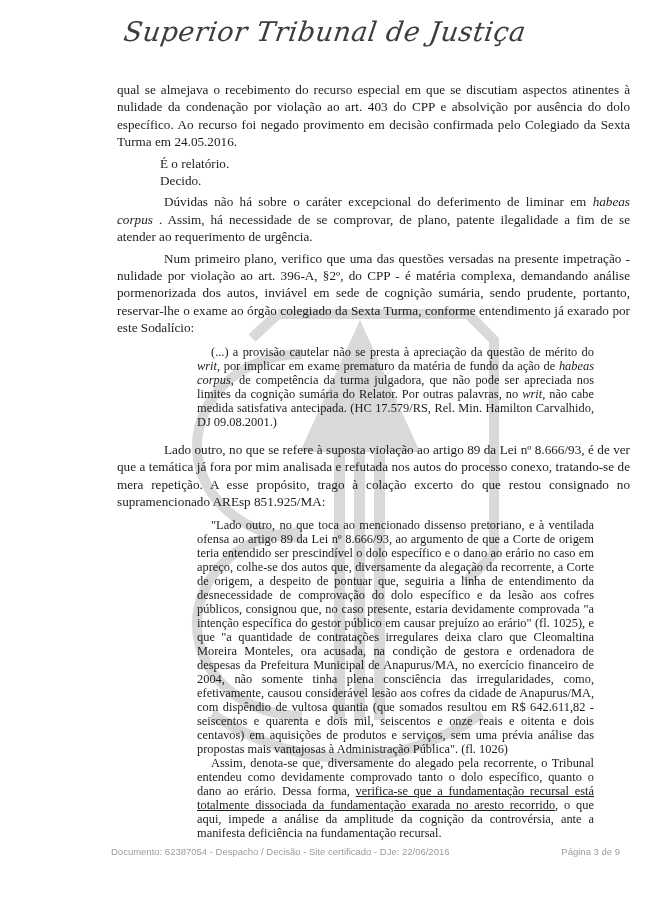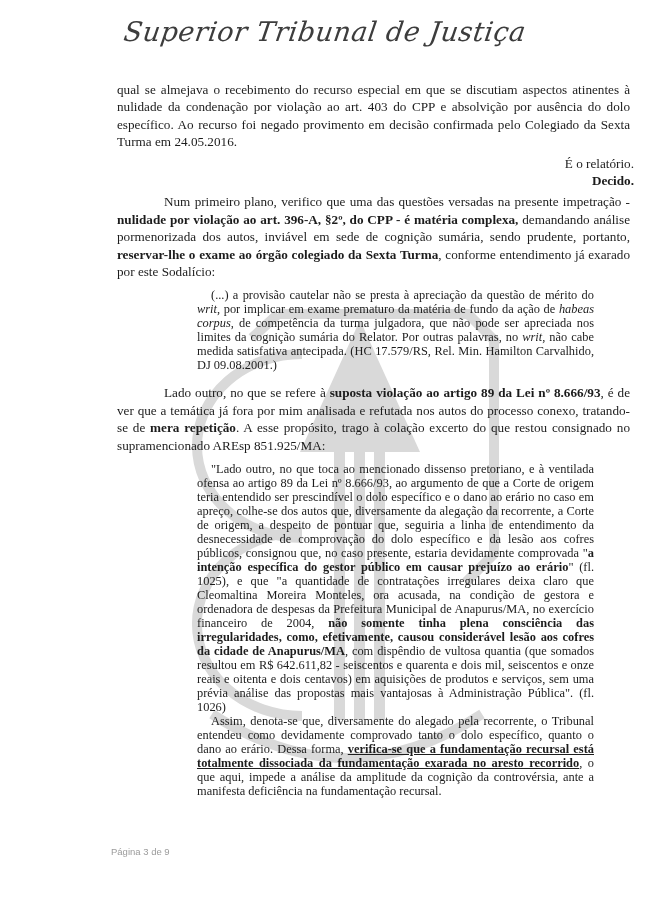--- a/index.html
+++ b/index.html
@@ -24,28 +24,28 @@
   }
   .content {
     position:relative; z-index:1;
     margin:34px 16px 0 113px;
     font-size:13.2px;
     line-height:17.4px;
     text-align:justify;
   }
   .para { margin:4px; text-indent:47px; }
   .para.noindent { text-indent:0; }
-  .line-ind { margin:0; padding-left:47px; text-align:right; }
+  .line-ind { margin:0; padding-left:47px; text-align:left; }
   .quote {
     margin:8px 40px 12px 84px;
     font-size:12.4px;
     line-height:14px;
   }
   .quote .qp { margin:0; text-indent:14px; }
-  .b { font-weight:bold; }
+  .b { font-weight:normal; }
   .i { font-style:italic; }
   .u { text-decoration:underline; }
   .footer {
     position:absolute; z-index:1;
     left:111px; right:30px; top:846px;
     display:flex; justify-content:space-between;
     font-family:"Liberation Sans", sans-serif;
     font-size:9.5px;
     color:#9b9b9b;
     white-space:nowrap;
@@ -82,33 +82,35 @@
   </div>
 
   <div class="content">
 
     <p class="para noindent"><span>qual se almejava o recebimento do recurso especial em que se discutiam aspectos atinentes à nulidade da condenação por violação ao art. 403 do CPP e absolvição por ausência do dolo específico. Ao recurso foi negado provimento em decisão confirmada pelo Colegiado da Sexta Turma em 24.05.2016.</span></p>
 
     <p class="line-ind"><span>É o relatório.</span></p>
 
     <p class="line-ind"><span class="b">Decido.</span></p>
 
+    <p class="para"><span>Dúvidas não há sobre o caráter excepcional do deferimento de liminar em </span><span class="i">habeas corpus</span><span> . Assim, há necessidade de se comprovar, de plano, patente ilegalidade a fim de se atender ao requerimento de urgência.</span></p>
 
     <p class="para"><span>Num primeiro plano, verifico que uma das questões versadas na presente impetração - </span><span class="b">nulidade por violação ao art. 396-A, §2º, do CPP - é matéria complexa,</span><span> demandando análise pormenorizada dos autos, inviável em sede de cognição sumária, sendo prudente, portanto, </span><span class="b">reservar-lhe o exame ao órgão colegiado da Sexta Turma</span><span>, conforme entendimento já exarado por este Sodalício:</span></p>
 
     <div class="quote">
       <p class="qp"><span>(...) a provisão cautelar não se presta à apreciação da questão de mérito do </span><span class="i">writ</span><span>, por implicar em exame prematuro da matéria de fundo da ação de </span><span class="i">habeas corpus</span><span>, de competência da turma julgadora, que não pode ser apreciada nos limites da cognição sumária do Relator. Por outras palavras, no </span><span class="i">writ</span><span>, não cabe medida satisfativa antecipada. (HC 17.579/RS, Rel. Min. Hamilton Carvalhido, DJ 09.08.2001.)</span></p>
     </div>
 
     <p class="para"><span>Lado outro, no que se refere à </span><span class="b">suposta violação ao artigo 89 da Lei nº 8.666/93</span><span>, é de ver que a temática já fora por mim analisada e refutada nos autos do processo conexo, tratando-se de </span><span class="b">mera repetição</span><span>. A esse propósito, trago à colação excerto do que restou consignado no supramencionado AREsp 851.925/MA:</span></p>
 
     <div class="quote">
       <p class="qp"><span>"Lado outro, no que toca ao mencionado dissenso pretoriano, e à ventilada ofensa ao artigo 89 da Lei nº 8.666/93, ao argumento de que a Corte de origem teria entendido ser prescindível o dolo específico e o dano ao erário no caso em apreço, colhe-se dos autos que, diversamente da alegação da recorrente, a Corte de origem, a despeito de pontuar que, seguiria a linha de entendimento da desnecessidade de comprovação do dolo específico e da lesão aos cofres públicos, consignou que, no caso presente, estaria devidamente comprovada "</span><span class="b">a intenção específica do gestor público em causar prejuízo ao erário</span><span>" (fl. 1025), e que "a quantidade de contratações irregulares deixa claro que Cleomaltina Moreira Monteles, ora acusada, na condição de gestora e ordenadora de despesas da Prefeitura Municipal de Anapurus/MA, no exercício financeiro de 2004, </span><span class="b">não somente tinha plena consciência das irregularidades, como, efetivamente, causou considerável lesão aos cofres da cidade de Anapurus/MA</span><span>, com dispêndio de vultosa quantia (que somados resultou em R$ 642.611,82 - seiscentos e quarenta e dois mil, seiscentos e onze reais e oitenta e dois centavos) em aquisições de produtos e serviços, sem uma prévia análise das propostas mais vantajosas à Administração Pública". (fl. 1026)</span></p>
       <p class="qp"><span>Assim, denota-se que, diversamente do alegado pela recorrente, o Tribunal entendeu como devidamente comprovado tanto o dolo específico, quanto o dano ao erário. Dessa forma, </span><span class="b u">verifica-se que a fundamentação recursal está totalmente dissociada da fundamentação exarada no aresto recorrido</span><span>, o que aqui, impede a análise da amplitude da cognição da controvérsia, ante a manifesta deficiência na fundamentação recursal.</span></p>
     </div>
 
   </div>
 
   <div class="footer">
+    <span>Documento: 62387054 - Despacho / Decisão - Site certificado - DJe: 22/06/2016</span>
     <span>Página 3 de 9</span>
   </div>
 
 </div>
 
 </body></html>

